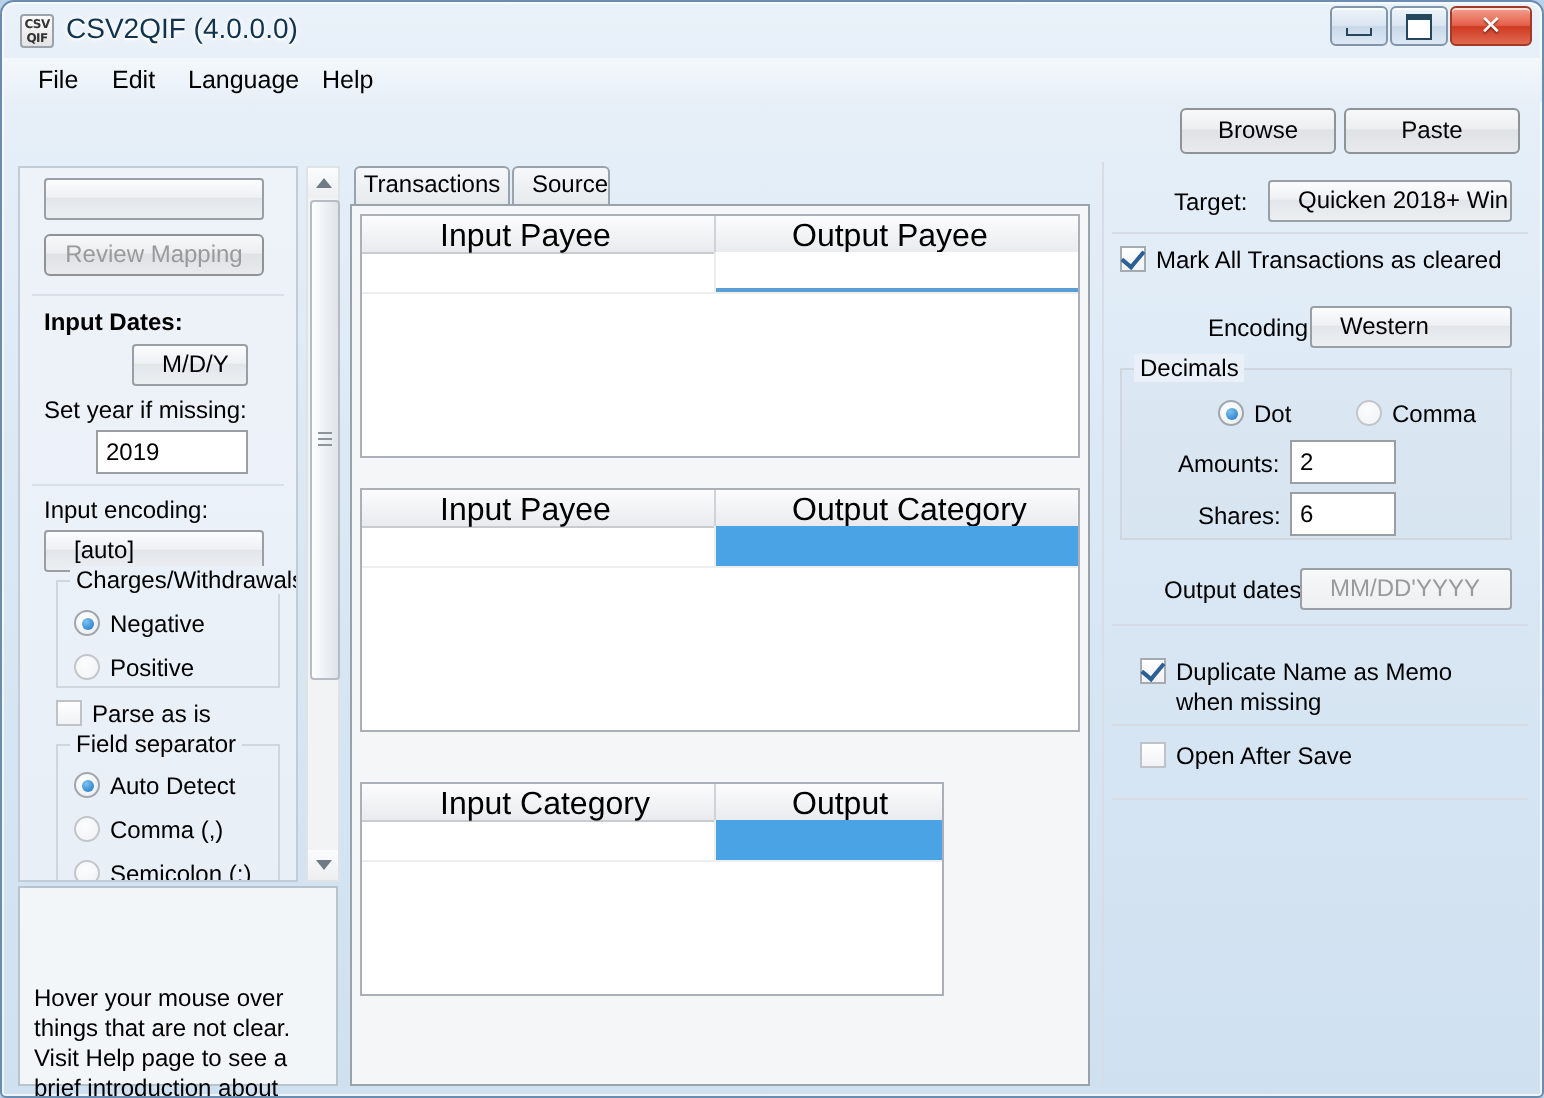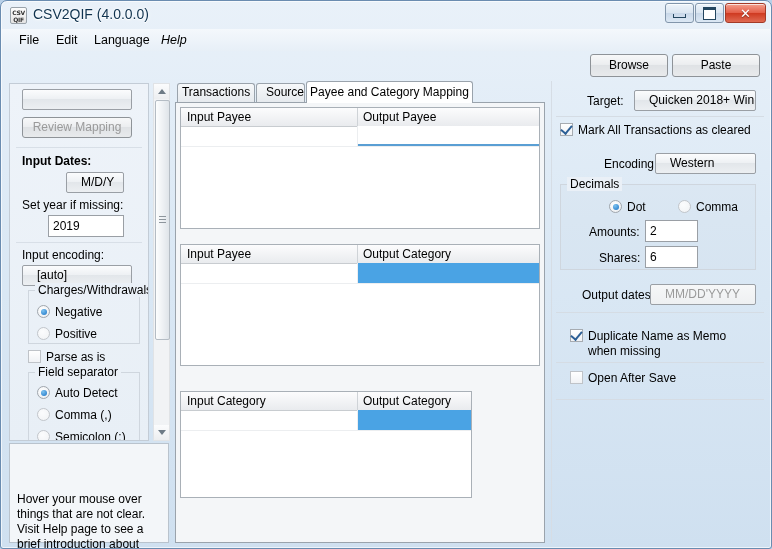--- a/index.html
+++ b/index.html
@@ -179,21 +179,21 @@
   }
   .grid{
     position:absolute;box-sizing:border-box;
     border:1px solid #a9b0b7;background:#fff;overflow:hidden;
   }
   .grid .hdr{
     position:absolute;left:0;top:0;right:0;height:18px;
     background:linear-gradient(to bottom,#fcfcfd,#e9ebee);
     border-bottom:1px solid #c8ccd0;
   }
-  .grid .hdr .h1,.grid .hdr .h2{position:absolute;top:2px;font-size:12px;color:#000;}
+  .grid .hdr .h1,.grid .hdr .h2{position:absolute;top:2px;font-size:16px;color:#000;margin-left:33px;}
   .grid .hdr .h1{left:6px;}
   .grid .hdr .h2{left:182px;}
   .grid .hdr .divider{position:absolute;left:176px;top:0;bottom:0;width:1px;background:#cfd3d7;}
   .grid .row{position:absolute;left:0;right:0;top:18px;height:20px;border-bottom:1px solid #eceef0;}
   .grid .row .c1{position:absolute;left:0;top:0;width:176px;height:100%;border-right:1px solid #eceef0;}
   .grid .row .c2{position:absolute;left:177px;right:0;top:0;height:100%;}
   .cell-sel{background:#4aa3e4;}
   .cell-edit{background:#fff;border-bottom:2px solid #5a9fd4;box-sizing:border-box;}
   #hintbox{
     position:absolute;left:2px;bottom:2px;width:364px;height:42px;
@@ -228,21 +228,21 @@
     </div>
     <div class="winbtn" id="btn-close">
       <div class="glyph">✕</div>
     </div>
   </div>
 
   <div id="menubar">
     <div class="menu-item" style="left:10px;">File</div>
     <div class="menu-item" style="left:47px;">Edit</div>
     <div class="menu-item" style="left:85px;">Language</div>
-    <div class="menu-item" style="left:152px;font-style:italic;">Help</div>
+    <div class="menu-item" style="left:152px;">Help</div>
   </div>
 
   <div id="filebar">
     <div class="pushbtn" id="btn-browse">Browse</div>
     <div class="pushbtn" id="btn-paste">Paste</div>
   </div>
 
   <div id="leftpanel">
 
     <div class="combo" style="left:12px;top:5px;width:110px;"></div>
@@ -288,21 +288,20 @@
     <div class="sb-arrow" id="sb-down">
         <span class="tri"></span>
       </div>
   </div>
 
   <div id="helpbox">Hover your mouse over things that are not clear. Visit Help page to see a brief introduction about how the process works</div>
 
   <div id="centerpanel">
     <div class="tab" style="left:2px;top:2px;width:78px;">Transactions</div>
     <div class="tab" style="left:81px;top:2px;width:49px;text-align:right;">Source</div>
-    <div class="tab active" style="left:131px;top:0px;width:167px;">Payee and Category Mapping</div>
 
     <div id="tabbody">
 
       <div class="grid" style="left:4px;top:4px;width:360px;height:122px;">
         <div class="hdr">
           <span class="divider"></span>
           <span class="h1">Input Payee</span>
           <span class="h2">Output Payee</span>
         </div>
         <div class="row">

